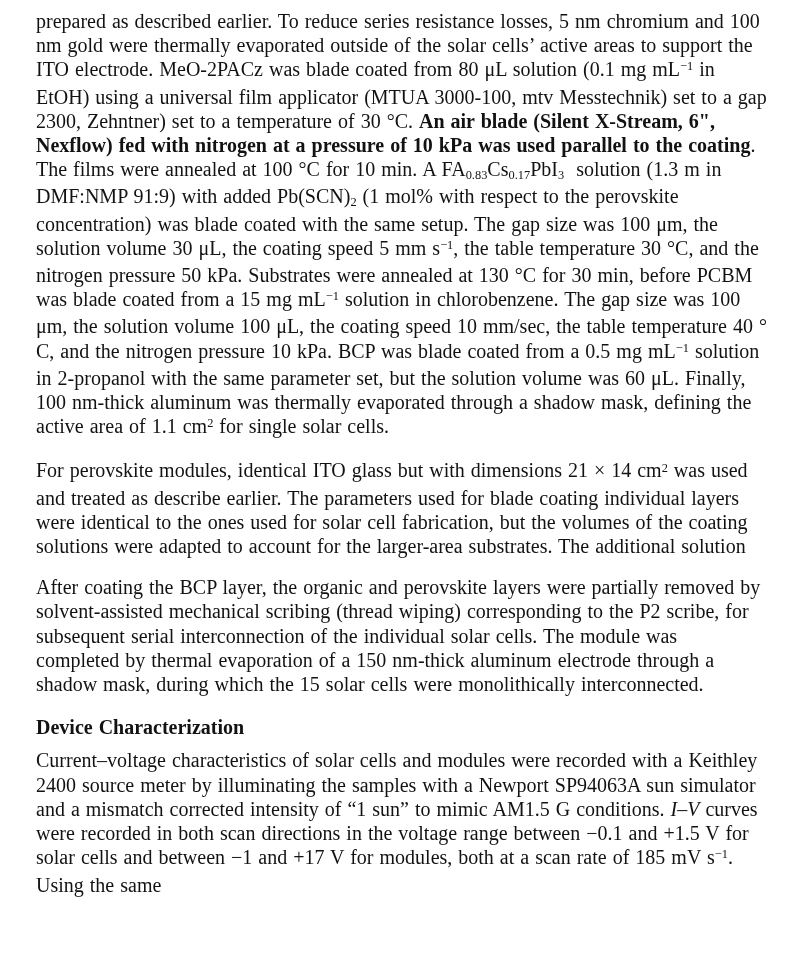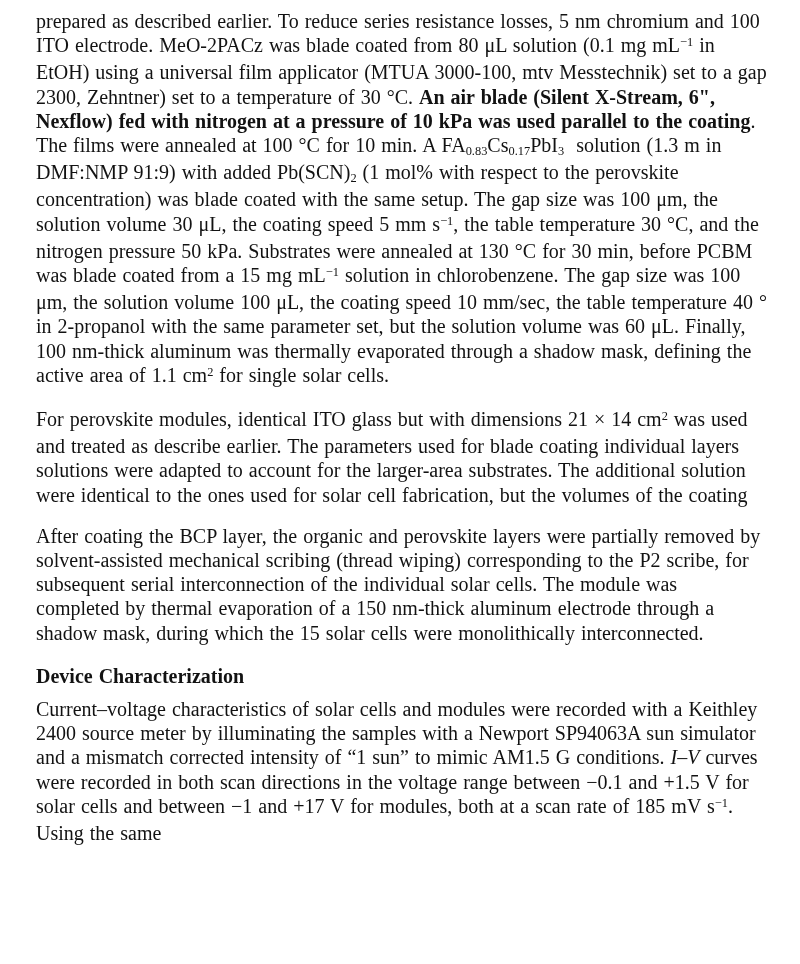--- a/index.html
+++ b/index.html
@@ -32,40 +32,42 @@
   .sup { font-size: 0.62em; position: relative; top: -0.48em; letter-spacing: 0; }
   .sub { font-size: 0.62em; position: relative; top: 0.24em; letter-spacing: 0; }
 </style>
 </head>
 <body>
 
 <div class="page">
   <div id="doc">
       <div class="block paragraph">
         <div class="line"><span>prepared as described earlier. To reduce series resistance losses, 5 nm chromium and 100</span></div>
+        <div class="line"><span>nm gold were thermally evaporated outside of the solar cells’ active areas to support the</span></div>
         <div class="line"><span>ITO electrode. MeO-2PACz was blade coated from 80 μL solution (0.1 mg mL</span><span class="sup">−1</span><span> in</span></div>
         <div class="line"><span>EtOH) using a universal film applicator (MTUA 3000-100, mtv Messtechnik) set to a gap</span></div>
         <div class="line"><span>2300, Zehntner) set to a temperature of 30 °C. </span><span class="b">An air blade (Silent X-Stream, 6",</span></div>
         <div class="line"><span class="b">Nexflow) fed with nitrogen at a pressure of 10 kPa was used parallel to the coating</span><span>.</span></div>
         <div class="line"><span>The films were annealed at 100 °C for 10 min. A FA</span><span class="sub">0.83</span><span>Cs</span><span class="sub">0.17</span><span>PbI</span><span class="sub">3</span><span>  solution (1.3 m in</span></div>
         <div class="line"><span>DMF:NMP 91:9) with added Pb(SCN)</span><span class="sub">2</span><span> (1 mol% with respect to the perovskite</span></div>
         <div class="line"><span>concentration) was blade coated with the same setup. The gap size was 100 μm, the</span></div>
         <div class="line"><span>solution volume 30 μL, the coating speed 5 mm s</span><span class="sup">−1</span><span>, the table temperature 30 °C, and the</span></div>
         <div class="line"><span>nitrogen pressure 50 kPa. Substrates were annealed at 130 °C for 30 min, before PCBM</span></div>
         <div class="line"><span>was blade coated from a 15 mg mL</span><span class="sup">−1</span><span> solution in chlorobenzene. The gap size was 100</span></div>
         <div class="line"><span>μm, the solution volume 100 μL, the coating speed 10 mm/sec, the table temperature 40 °</span></div>
+        <div class="line"><span>C, and the nitrogen pressure 10 kPa. BCP was blade coated from a 0.5 mg mL</span><span class="sup">−1</span><span> solution</span></div>
         <div class="line"><span>in 2-propanol with the same parameter set, but the solution volume was 60 μL. Finally,</span></div>
         <div class="line"><span>100 nm-thick aluminum was thermally evaporated through a shadow mask, defining the</span></div>
         <div class="line"><span>active area of 1.1 cm</span><span class="sup">2</span><span> for single solar cells.</span></div>
       </div>
       <div class="block paragraph">
         <div class="line"><span>For perovskite modules, identical ITO glass but with dimensions 21 × 14 cm</span><span class="sup">2</span><span> was used</span></div>
         <div class="line"><span>and treated as describe earlier. The parameters used for blade coating individual layers</span></div>
+        <div class="line"><span>were identical to the ones used for solar cell fabrication, but the volumes of the coating</span></div>
         <div class="line"><span>solutions were adapted to account for the larger-area substrates. The additional solution</span></div>
-        <div class="line"><span>were identical to the ones used for solar cell fabrication, but the volumes of the coating</span></div>
       </div>
       <div class="block paragraph">
         <div class="line"><span>After coating the BCP layer, the organic and perovskite layers were partially removed by</span></div>
         <div class="line"><span>solvent-assisted mechanical scribing (thread wiping) corresponding to the P2 scribe, for</span></div>
         <div class="line"><span>subsequent serial interconnection of the individual solar cells. The module was</span></div>
         <div class="line"><span>completed by thermal evaporation of a 150 nm-thick aluminum electrode through a</span></div>
         <div class="line"><span>shadow mask, during which the 15 solar cells were monolithically interconnected.</span></div>
       </div>
       <div class="block heading">
         <div class="line"><span class="b">Device Characterization</span></div>

